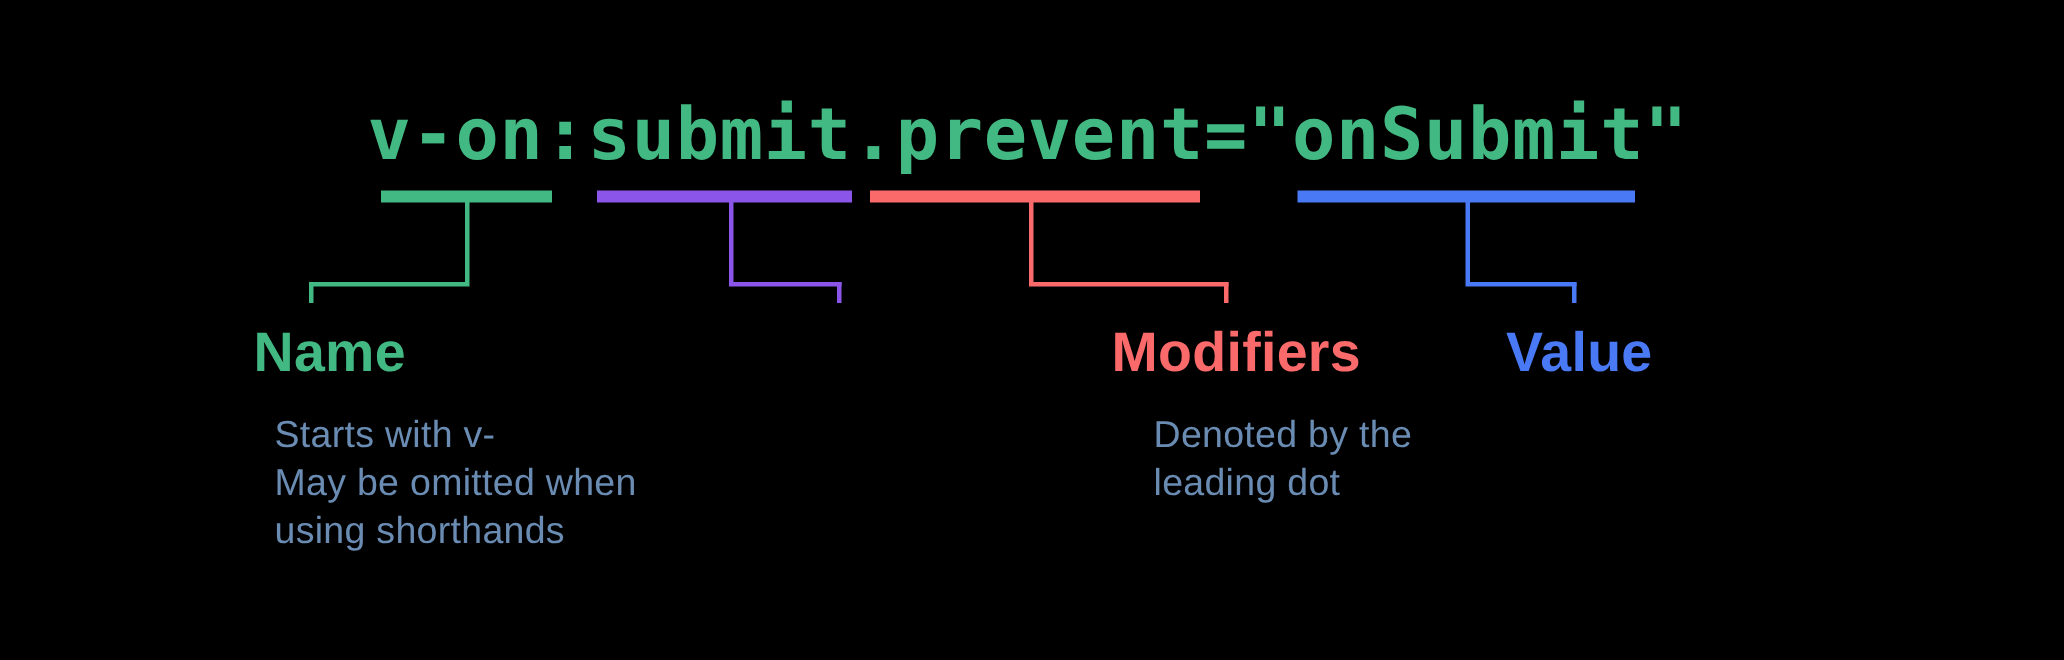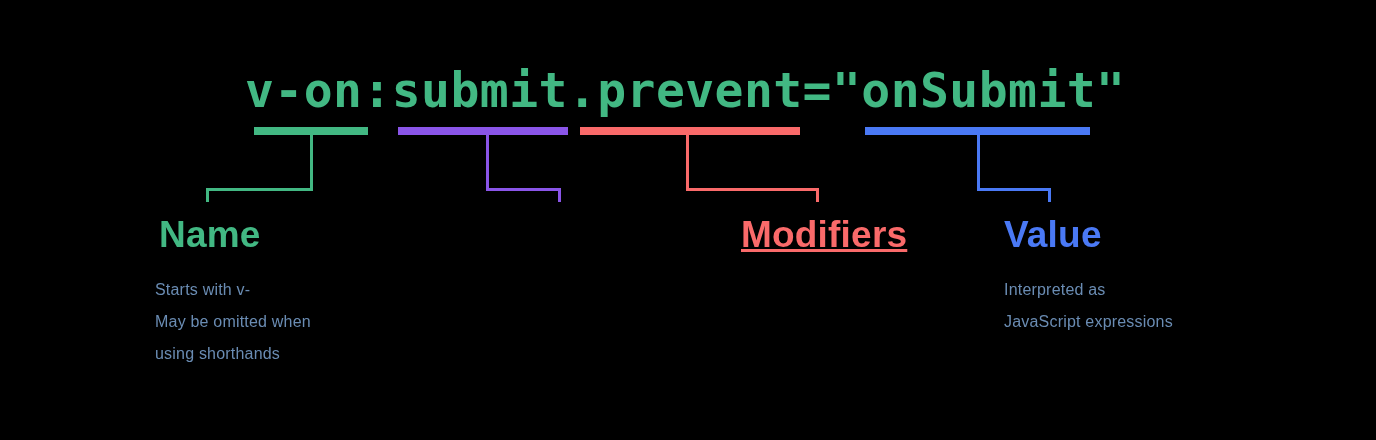--- a/index.html
+++ b/index.html
@@ -59,32 +59,33 @@
 
   .part-label {
     position: absolute;
     top: 215px;
     font-size: 37px;
     line-height: 40px;
     font-weight: bold;
     letter-spacing: 0.2px;
     white-space: nowrap;
   }
-  .label-name      { left: 159px; text-align: right; }
+  .label-name      { left: 169px; text-align: right; }
   .label-argument  { left: 470px; }
-  .label-modifiers { left: 741px; text-decoration: underline; }
+  .label-modifiers { left: 741px; }
   .label-value     { left: 1004px; }
 
   .part-desc {
     position: absolute;
     top: 274px;
-    font-size: 16px;
+    font-size: 25px;
     line-height: 32px;
     letter-spacing: 0.2px;
     white-space: pre-line;
+    margin-left: 28px;
   }
   .desc-name      { left: 155px;  width: 300px; }
   .desc-argument  { left: 470px;  width: 260px; }
   .desc-modifiers { left: 741px;  width: 260px; }
   .desc-value     { left: 1004px; width: 320px; }
 </style>
 </head>
 <body style="background: rgb(0, 0, 0);">
 
 <div class="canvas">
@@ -103,22 +104,22 @@
   <div class="bar bar-argument" style="background: rgb(138, 85, 232);"></div>
   <div class="conn v1 v1-argument" style="background: rgb(138, 85, 232);"></div>
   <div class="conn h h-argument" style="background: rgb(138, 85, 232);"></div>
   <div class="conn v2 v2-argument" style="background: rgb(138, 85, 232);"></div>
 
   <div class="bar bar-modifiers" style="background: rgb(250, 106, 106);"></div>
   <div class="conn v1 v1-modifiers" style="background: rgb(250, 106, 106);"></div>
   <div class="conn h h-modifiers" style="background: rgb(250, 106, 106);"></div>
   <div class="conn v2 v2-modifiers" style="background: rgb(250, 106, 106);"></div>
   <div class="part-label label-modifiers" style="color: rgb(250, 106, 106);">Modifiers</div>
+  <div class="part-desc desc-modifiers" style="color: rgb(106, 140, 179);">Denoted by the
+leading dot</div>
 
   <div class="bar bar-value" style="background: rgb(74, 121, 245);"></div>
   <div class="conn v1 v1-value" style="background: rgb(74, 121, 245);"></div>
   <div class="conn h h-value" style="background: rgb(74, 121, 245);"></div>
   <div class="conn v2 v2-value" style="background: rgb(74, 121, 245);"></div>
   <div class="part-label label-value" style="color: rgb(74, 121, 245);">Value</div>
-  <div class="part-desc desc-value" style="color: rgb(106, 140, 179);">Interpreted as
-JavaScript expressions</div>
 
 </div>
 
 </body></html>

